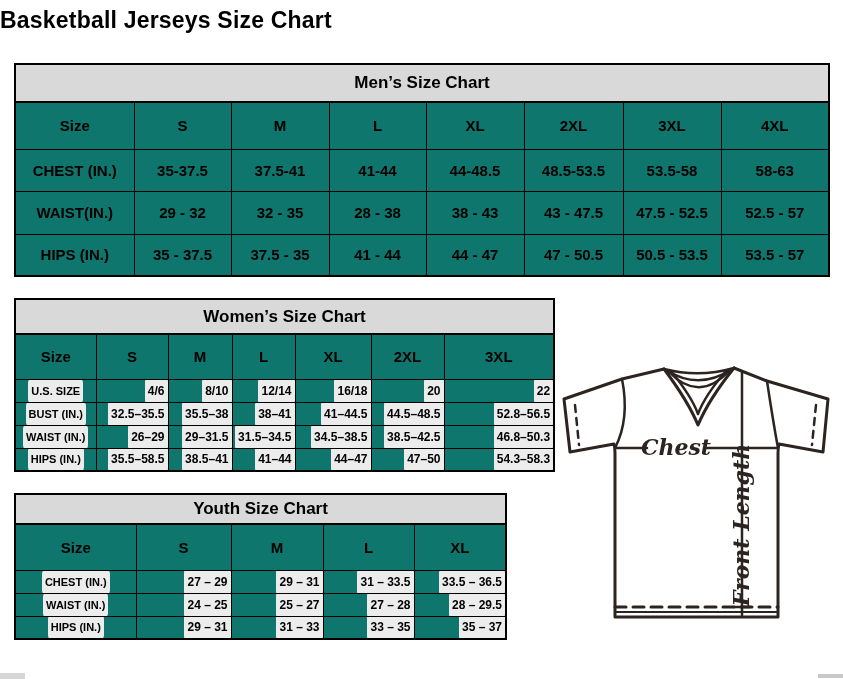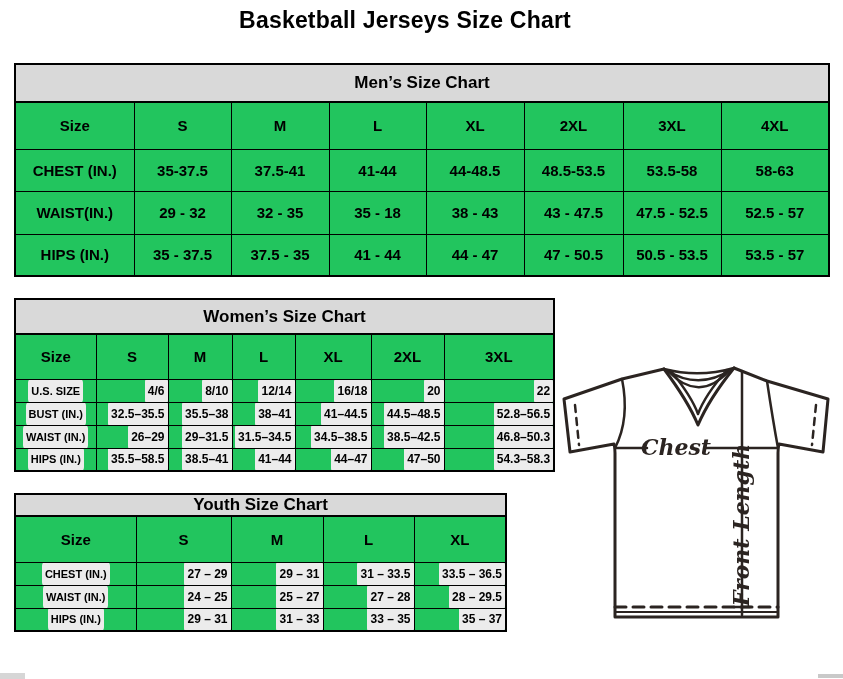--- a/index.html
+++ b/index.html
@@ -2,26 +2,26 @@
 <html><head>
 <meta charset="utf-8">
 <style>
   html,body { margin:0; padding:0; background:#ffffff; }
   #sheet {
     position:relative; width:843px; height:679px; background:#ffffff;
     font-family:"Liberation Sans", sans-serif; color:#000;
     overflow:hidden;
   }
   #page-title {
-    position:absolute; top:7px; left:0; width:810px; text-align:center;
+    position:absolute; top:7px; left:0; width:810px; text-align:left;
     font-size:23px; font-weight:bold; letter-spacing:0.2px;
   }
   table.sizechart {
     position:absolute; border-collapse:collapse; table-layout:fixed;
-    background:#22c55e; border:2.5px solid #000;
+    background:#0f766e; border:2.5px solid #000;
   }
   table.sizechart td {
     border:1.5px solid #000; text-align:center; vertical-align:middle;
     font-weight:bold; padding:0; overflow:hidden; white-space:nowrap;
   }
   table.sizechart td.cap {
     background:#d9d9d9; font-size:17px; border-bottom:2px solid #000;
   }
   .tbl-men td.hdr  { font-size:15px; }
   .tbl-men td.lab  { font-size:15px; }
@@ -78,21 +78,21 @@
           <td class="val"><span>41-44</span></td>
           <td class="val"><span>44-48.5</span></td>
           <td class="val"><span>48.5-53.5</span></td>
           <td class="val"><span>53.5-58</span></td>
           <td class="val"><span>58-63</span></td>
         </tr>
         <tr style="height: 43px;">
           <td class="lab"><span>WAIST(IN.)</span></td>
           <td class="val"><span>29 - 32</span></td>
           <td class="val"><span>32 - 35</span></td>
-          <td class="val"><span>35 - 18</span></td>
+          <td class="val"><span>28 - 38</span></td>
           <td class="val"><span>38 - 43</span></td>
           <td class="val"><span>43 - 47.5</span></td>
           <td class="val"><span>47.5 - 52.5</span></td>
           <td class="val"><span>52.5 - 57</span></td>
         </tr>
         <tr style="height: 42px;">
           <td class="lab"><span>HIPS (IN.)</span></td>
           <td class="val"><span>35 - 37.5</span></td>
           <td class="val"><span>37.5 - 35</span></td>
           <td class="val"><span>41 - 44</span></td>
@@ -166,21 +166,21 @@
     </table>
   <table class="sizechart tbl-small" id="table-youth" style="left: 14px; top: 493px; width: 491px;">
       <colgroup>
         <col style="width: 121px;">
         <col style="width: 95px;">
         <col style="width: 92px;">
         <col style="width: 91px;">
         <col style="width: 92px;">
       </colgroup>
       <tbody>
-        <tr style="height: 22px;">
+        <tr style="height: 30px;">
           <td colspan="5" class="cap">Youth Size Chart</td>
         </tr>
         <tr style="height: 46px;">
           <td class="hdr">Size</td>
           <td class="hdr">S</td>
           <td class="hdr">M</td>
           <td class="hdr">L</td>
           <td class="hdr">XL</td>
         </tr>
         <tr style="height: 23px;">

